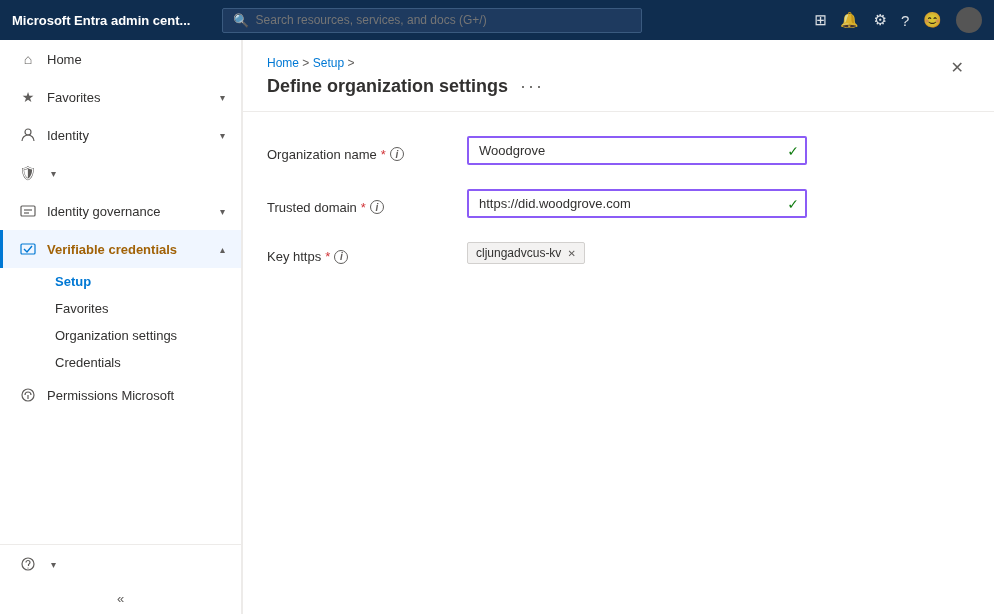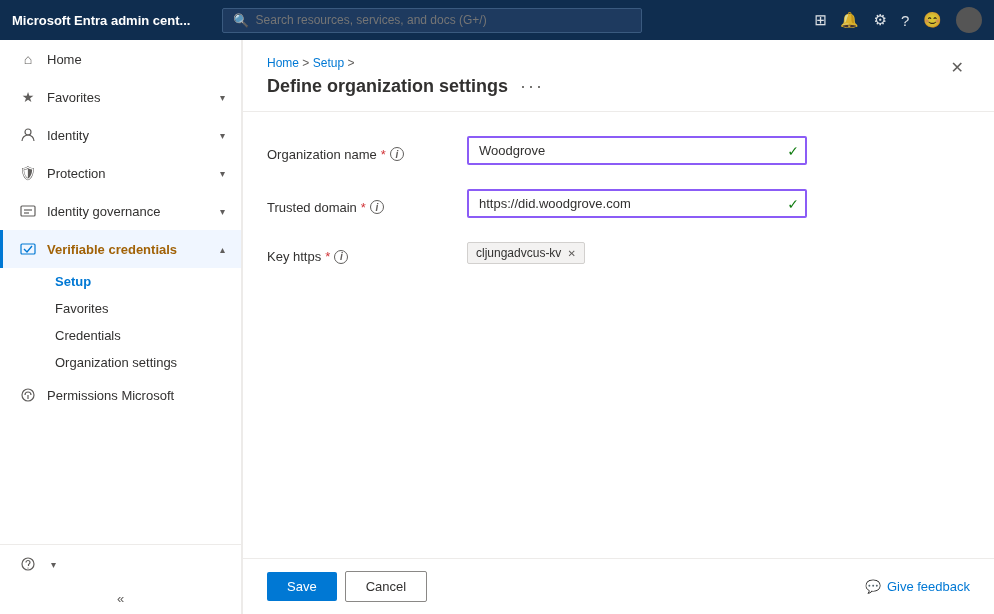--- a/index.html
+++ b/index.html
@@ -335,21 +335,20 @@
             <circle cx="8" cy="5" r="3" stroke="#605e5c" stroke-width="1.2"></circle>
             <path d="M2 14c0-3.314 2.686-6 6-6s6 2.686 6 6" stroke="#605e5c" stroke-width="1.2" fill="none"></path>
           </svg>
       </span>
       <span class="sidebar-item-label">Identity</span>
       <span class="sidebar-chevron">▾</span>
     </div>
 
     <div class="sidebar-item">
       <span class="sidebar-item-icon">🛡</span>
-      <span class="sidebar-item-label">Protection</span>
       <span class="sidebar-chevron">▾</span>
     </div>
 
     <div class="sidebar-item">
       <span class="sidebar-item-icon">
         <svg width="16" height="16" viewBox="0 0 16 16">
             <rect x="1" y="3" width="14" height="10" rx="1" stroke="#605e5c" stroke-width="1.2" fill="none"></rect>
             <line x1="4" y1="7" x2="12" y2="7" stroke="#605e5c" stroke-width="1.2"></line>
             <line x1="4" y1="10" x2="9" y2="10" stroke="#605e5c" stroke-width="1.2"></line>
           </svg>
@@ -370,24 +369,24 @@
     </div>
 
     <div class="sidebar-sub">
       <div class="sidebar-item active-sub" style="color:#0078d4;font-weight:600;padding:6px 8px;">
         <span>Setup</span>
       </div>
       <div class="sidebar-item" style="padding:6px 8px;">
         <span>Favorites</span>
       </div>
       <div class="sidebar-item" style="padding:6px 8px;">
+        <span>Organization settings</span>
+      </div>
+      <div class="sidebar-item" style="padding:6px 8px;">
         <span>Credentials</span>
-      </div>
-      <div class="sidebar-item" style="padding:6px 8px;">
-        <span>Organization settings</span>
       </div>
     </div>
 
     <div class="sidebar-item">
       <span class="sidebar-item-icon">
         <svg width="16" height="16" viewBox="0 0 16 16">
             <circle cx="8" cy="8" r="6" stroke="#605e5c" stroke-width="1.2" fill="none"></circle>
             <path d="M5 8c0-1.657 1.343-3 3-3s3 1.343 3 3" stroke="#605e5c" stroke-width="1.2" fill="none"></path>
             <line x1="8" y1="8" x2="8" y2="12" stroke="#605e5c" stroke-width="1.2"></line>
           </svg>
@@ -471,23 +470,15 @@
           </div>
           <div class="form-control-col">
             <div class="tag-item">
               <span>cljungadvcus-kv</span>
               <span class="tag-close">✕</span>
             </div>
           </div>
         </div>
       </div>
 
-      <div class="panel-footer">
-        <button class="btn-primary">Save</button>
-        <button class="btn-secondary">Cancel</button>
-        <div class="feedback-link">
-          <span>💬</span>
-          <span>Give feedback</span>
-        </div>
-      </div>
     </div>
   </div>
 </div>
 
 </body></html>

